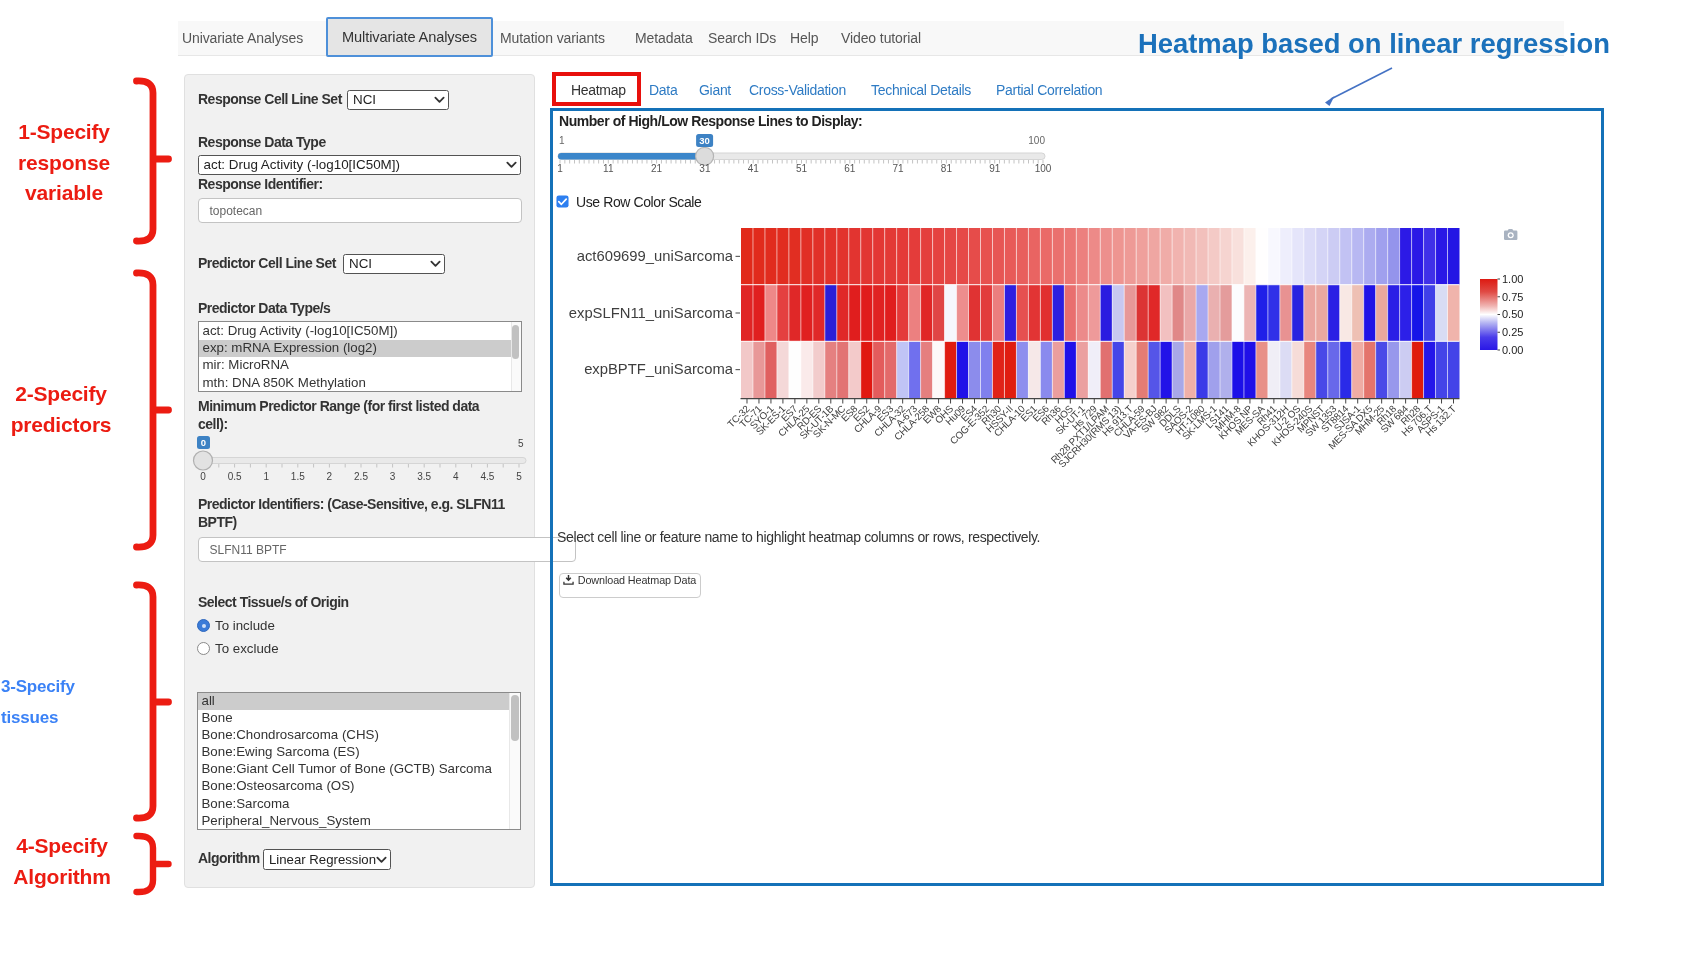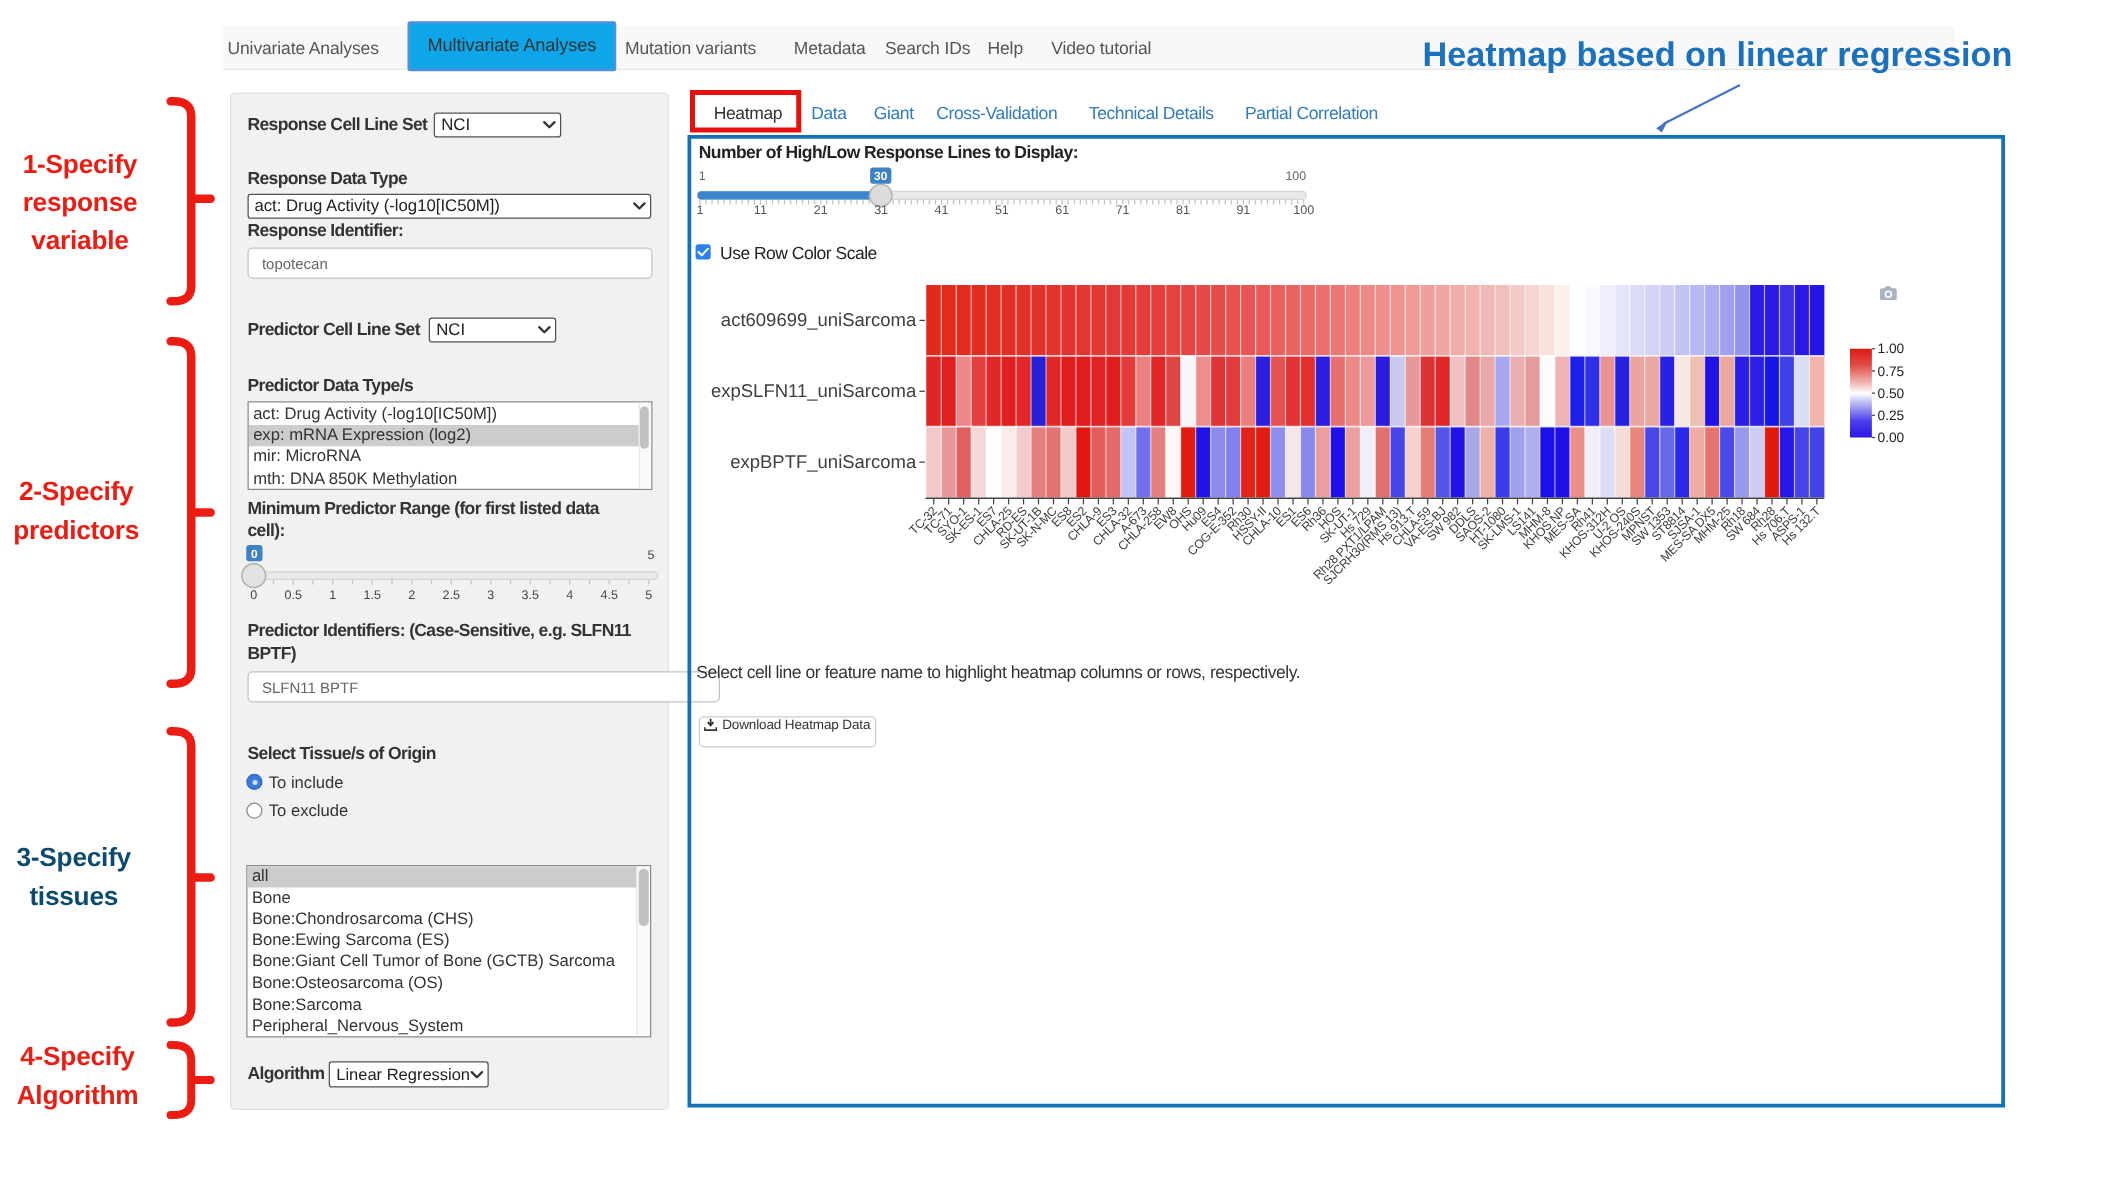--- a/index.html
+++ b/index.html
@@ -1,18 +1,18 @@
 <!DOCTYPE html>
 <html><head><meta charset="utf-8"><title>p</title><style>
 *{margin:0;padding:0;box-sizing:border-box}
 html,body{width:1700px;height:956px;background:#fff;font-family:"Liberation Sans",sans-serif;overflow:hidden}
 .abs{position:absolute}
 #nav{left:178px;top:21px;width:1386px;height:35px;background:#f8f8f8;border-bottom:1px solid #e7e7e7}
 .navitem{position:absolute;top:0;height:34px;line-height:34px;color:#555;font-size:14px;white-space:nowrap;letter-spacing:-0.1px}
-#navbox{position:absolute;left:148px;top:-4px;width:167px;height:40px;line-height:36px;text-align:center;background:#0ea5e9;border:2px solid #4e90d9;color:#333;font-size:14.6px;border-radius:2px;letter-spacing:-0.1px}
+#navbox{position:absolute;left:148px;top:-4px;width:167px;height:40px;line-height:36px;text-align:center;background:#e5e5e5;border:2px solid #4e90d9;color:#333;font-size:14.6px;border-radius:2px;letter-spacing:-0.1px}
 #title{left:1138px;top:28px;width:480px;color:#1b71bb;font-size:27.4px;font-weight:bold;white-space:nowrap}
 #sidebar{left:184px;top:74px;width:351px;height:814px;background:#f1f1f1;border:1px solid #e0e0e0;border-radius:4px}
 .lb{position:absolute;font-size:14px;font-weight:bold;color:#333;white-space:nowrap;letter-spacing:-0.5px}
 .txt{position:absolute;font-size:13.3px;color:#333;white-space:nowrap}
 .sel{display:flex;align-items:center;justify-content:space-between;background:#fff;border:1.4px solid #535353;border-radius:2.5px;padding:0 3px 0 5px;color:#222}
 .selt{white-space:nowrap;overflow:hidden}
 .inp{position:absolute;background:#fff;border:1px solid #c3c3c3;border-radius:4px;color:#666;font-size:12px;display:flex;align-items:center;padding-left:11px}
 .listbox{position:absolute;background:#fff;border:1px solid #8a8a8a;overflow:hidden}
 .li{font-size:13.3px;color:#333;padding-left:4px;white-space:nowrap;height:17.7px}
 .lisel{background:#cccccc}
@@ -25,21 +25,21 @@
     <span class="navitem" style="left:322px">Mutation variants</span>
     <span class="navitem" style="left:457px">Metadata</span>
     <span class="navitem" style="left:530px">Search IDs</span>
     <span class="navitem" style="left:612px">Help</span>
     <span class="navitem" style="left:663px">Video tutorial</span>
     <div id="navbox">Multivariate Analyses</div>
   </div>
 <div class="abs" id="title">Heatmap based on linear regression</div>
 <div class="abs" style="color:#ec1c12;font-weight:bold;font-size:21px;line-height:30.5px;text-align:center;letter-spacing:-0.2px;left:6px;top:117px;width:116px">1-Specify<br>response<br>variable</div>
 <div class="abs" style="color:#ec1c12;font-weight:bold;font-size:21px;line-height:30.5px;text-align:center;letter-spacing:-0.2px;left:3px;top:379px;width:116px">2-Specify<br>predictors</div>
-<div class="abs" style="color:#0c4a6e;font-weight:bold;font-size:21px;line-height:30.5px;text-align:center;letter-spacing:-0.2px;left:1px;top:672px;width:116px">3-Specify<br>tissues</div>
+<div class="abs" style="color:#3b82f6;font-weight:bold;font-size:17px;line-height:30.5px;letter-spacing:-0.2px;left:1px;top:672px;width:116px">3-Specify<br>tissues</div>
 <div class="abs" style="color:#ec1c12;font-weight:bold;font-size:21px;line-height:30.5px;text-align:center;letter-spacing:-0.2px;left:2px;top:831px;width:120px">4-Specify<br>Algorithm</div>
 <div class="abs" id="sidebar"></div>
 <div class="lb" style="left:198px;top:91px">Response Cell Line Set</div>
 <div class="abs sel" style="left:347.0px;top:89.5px;width:102.0px;height:20.0px;font-size:13.4px">
     <span class="selt">NCI</span>
     <svg width="11" height="8" viewBox="0 0 12 8" style="flex:none">
       <path d="M1.5 1.5 L6 6 L10.5 1.5" stroke="#333" stroke-width="2" fill="none" stroke-linecap="round" stroke-linejoin="round"></path>
     </svg>
   </div>
 <div class="lb" style="left:198px;top:134px">Response Data Type</div>

